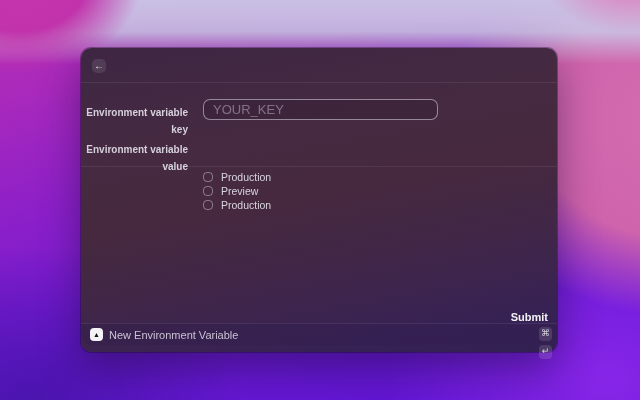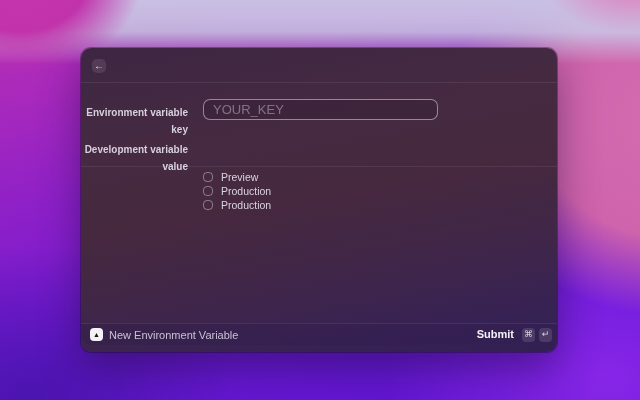--- a/index.html
+++ b/index.html
@@ -125,22 +125,23 @@
     display: flex; align-items: center; justify-content: center;
     flex: 0 0 auto;
   }
   .footer-title {
     margin-left: 6px;
     font-size: 11px;
     color: #c9c2d2;
   }
   .footer-right {
     margin-left: auto;
-    display: flex; align-items: flex-start;
+    display: flex; align-items: flex-end;
     gap: 4px;
+    flex-direction: column;
   }
   .submit-label {
     font-size: 11px; font-weight: 700;
     color: #f4f2f6;
     margin-right: 4px;
     cursor: pointer;
   }
   .key-badge {
     width: 13px; height: 14px;
     border-radius: 4px;
@@ -159,37 +160,37 @@
 
     <div class="window-header">
       <button class="back-btn">
         <span>←</span>
       </button>
     </div>
 
     <label class="form-label label-key">Environment variable key</label>
     <input class="text-input input-key" type="text" placeholder="YOUR_KEY" style="">
 
-    <label class="form-label label-value">Development variable value</label>
+    <label class="form-label label-value">Environment variable value</label>
 
     <div class="section-divider"></div>
 
     <div class="checkbox-group">
+      <div class="checkbox-row">
+        <span class="checkbox-box"></span>
+        <span class="checkbox-label">Production</span>
+      </div>
       <div class="checkbox-row">
         <span class="checkbox-box"></span>
         <span class="checkbox-label">Preview</span>
       </div>
       <div class="checkbox-row">
         <span class="checkbox-box"></span>
         <span class="checkbox-label">Production</span>
       </div>
-      <div class="checkbox-row">
-        <span class="checkbox-box"></span>
-        <span class="checkbox-label">Production</span>
-      </div>
     </div>
 
     <div class="footer">
       <span class="vercel-icon">
         <span>▲</span>
       </span>
       <span class="footer-title">New Environment Variable</span>
 
       <span class="footer-right">
         <span class="submit-label">Submit</span>

